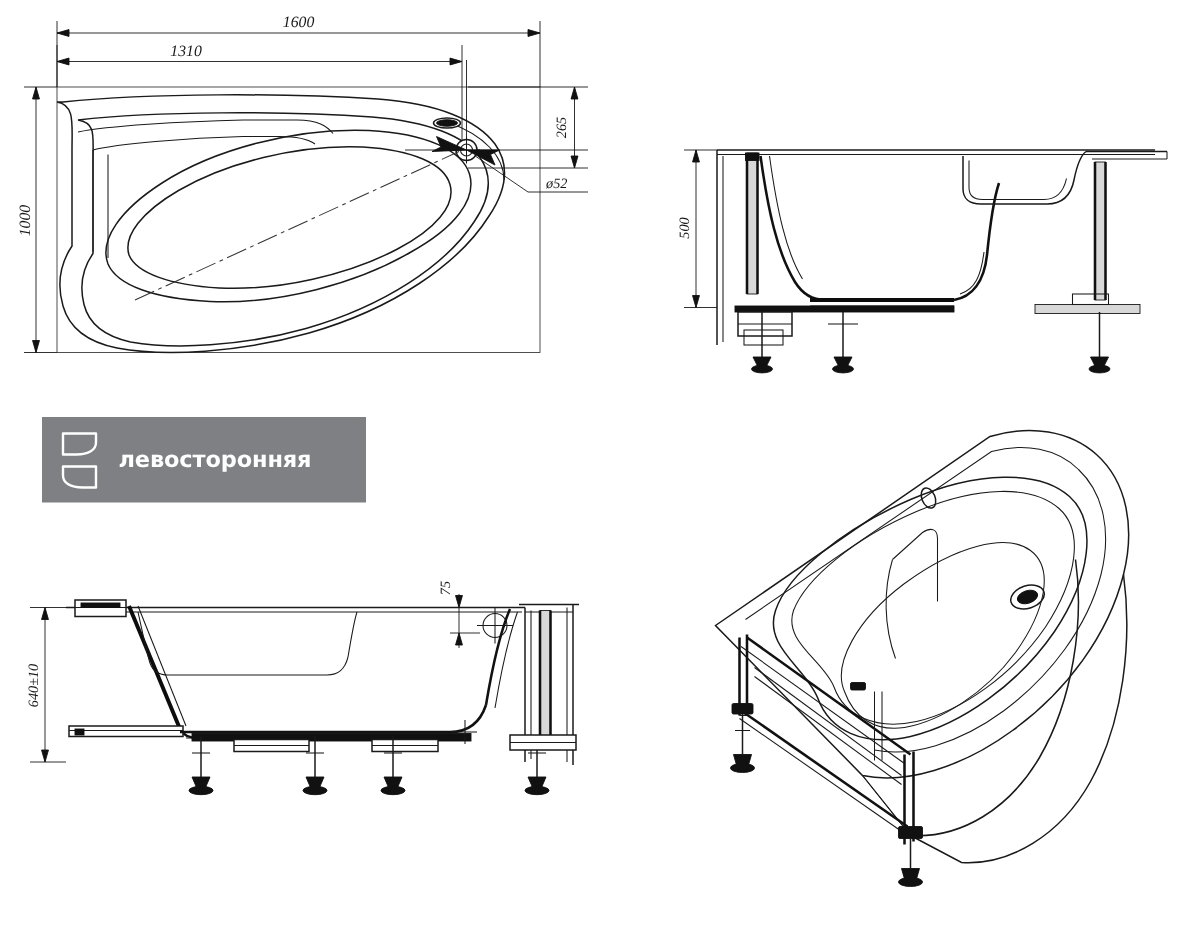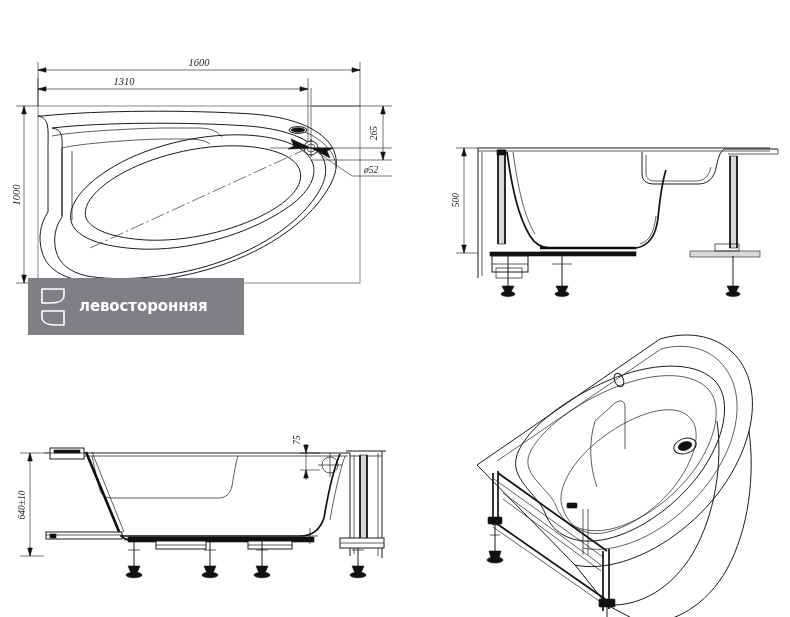--- a/index.html
+++ b/index.html
@@ -12,21 +12,20 @@
   }
   #sheet {
     position: relative;
     width: 790px;
     height: 617px;
     background: #ffffff;
     overflow: hidden;
   }
   .view {
     position: absolute;
-    margin-top: 48px;
   }
   svg { display: block; overflow: visible; }
 
   
   .ln       { fill: none; stroke: #1a1a1a; stroke-width: 1; }
   .ln-thin  { fill: none; stroke: #1a1a1a; stroke-width: 0.7; }
   .ln-hair  { fill: none; stroke: #2a2a2a; stroke-width: 0.55; }
   .ln-thick { fill: none; stroke: #111111; stroke-width: 1.7; }
   .ln-vthick{ fill: none; stroke: #0d0d0d; stroke-width: 2.6; }
   .dim      { fill: none; stroke: #1a1a1a; stroke-width: 0.6; }

